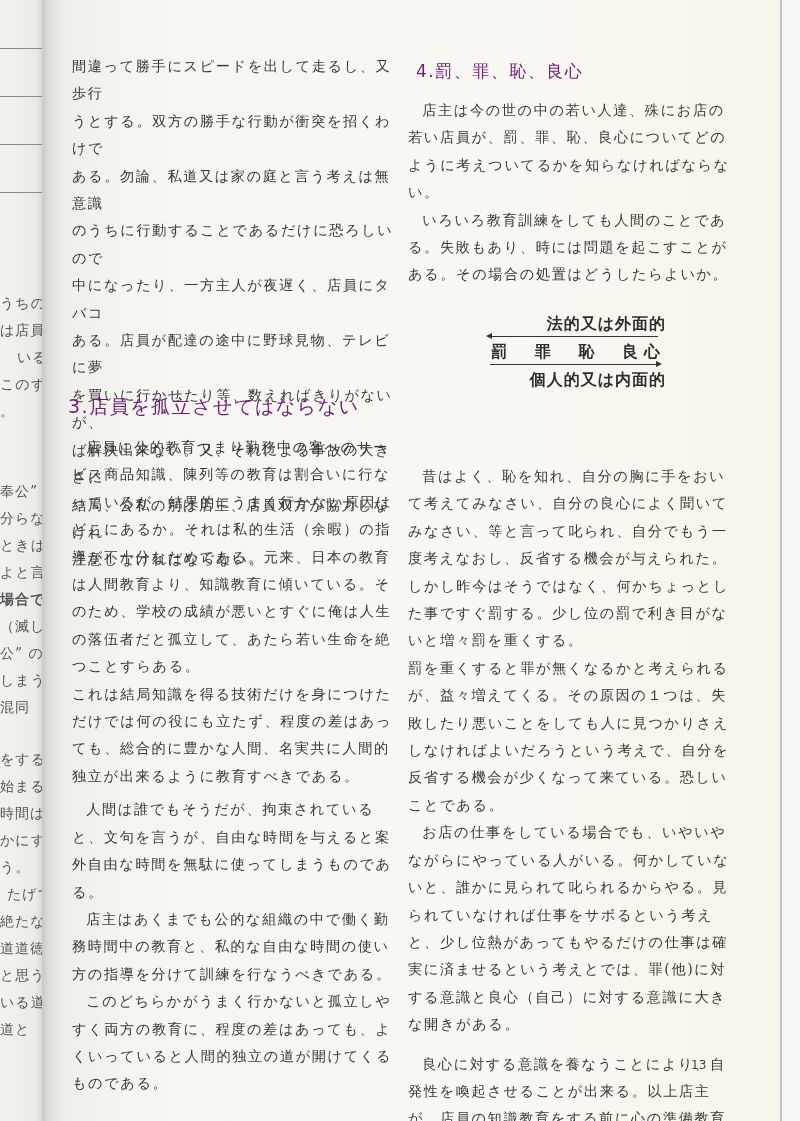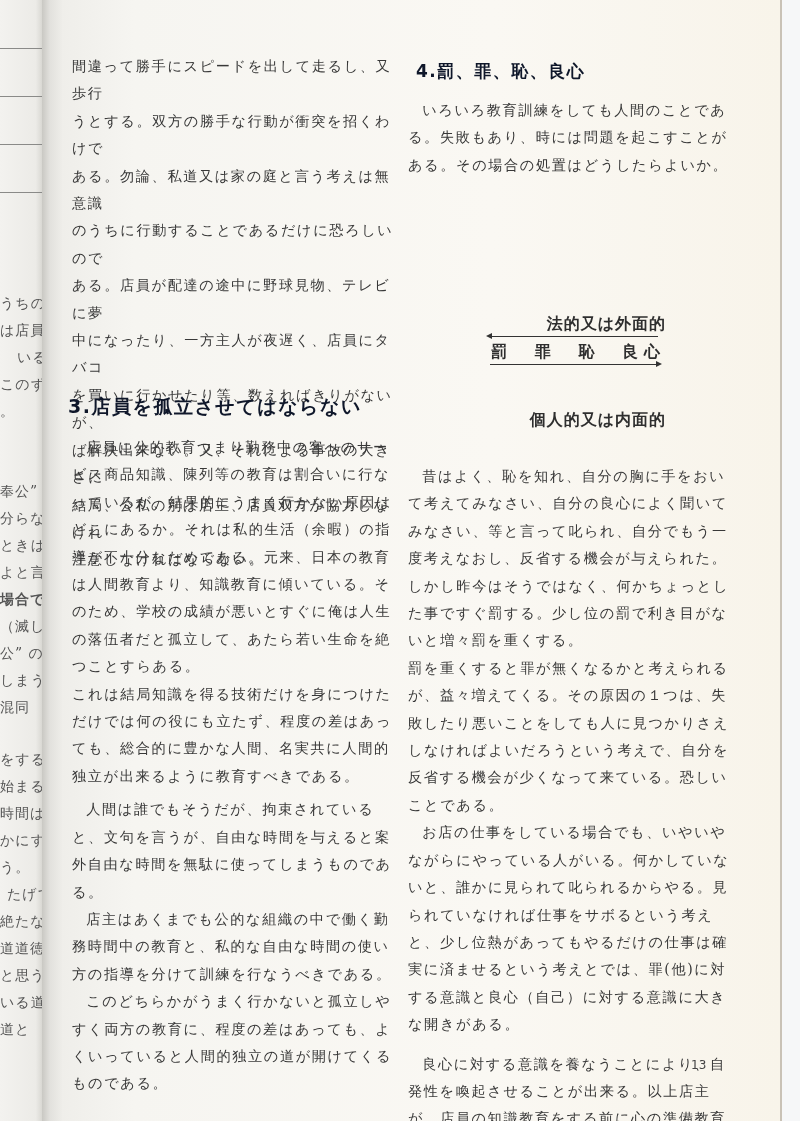--- a/index.html
+++ b/index.html
@@ -30,31 +30,31 @@
   .page-edge { position:absolute; left:780px; top:0; width:2px; height:1121px; background:#c9c2b6; }
   .outside { position:absolute; left:782px; top:0; width:18px; height:1121px; background:#f6f7f8; }
 
   .col { position:absolute; font-size:14.2px; line-height:27.4px; letter-spacing:1.6px; color:#383838; }
   .col p { margin:0; }
   .col .indent { text-indent:1em; }
   .col-left { left:72px; width:330px; }
   .col-right { left:408px; width:330px; }
 
   .heading {
-    position:absolute; font-family:"DejaVu Sans", sans-serif; font-weight:bold;
-    color:#0f172a; letter-spacing:1.5px;
+    position:absolute; font-family:"DejaVu Sans", sans-serif; font-weight:normal;
+    color:#701a75; letter-spacing:1.5px;
   }
   .h3 { left:68px; top:394px; font-size:19px; }
   .h4 { left:416px; top:60px; font-size:17px; }
 
   .diagram { position:absolute; left:486px; top:312px; width:180px; height:80px; font-family:"DejaVu Sans", sans-serif; }
   .diag-label { position:absolute; left:0; width:180px; text-align:right; font-size:16px; color:#2e2e2e; font-weight:bold; letter-spacing:1px; }
   .diag-top { top:2px; }
   .diag-mid { top:30px; word-spacing:10px; letter-spacing:6px; }
-  .diag-bot { top:58px;margin-top:40px; }
+  .diag-bot { top:58px; }
   .arrow { position:absolute; left:4px; width:168px; height:1px; background:#333; }
   .arrow-left { top:24px; }
   .arrow-right { top:52px; }
   .arrow-left::before { content:""; position:absolute; left:-4px; top:-3px; border-right:6px solid #333; border-top:3.5px solid transparent; border-bottom:3.5px solid transparent; }
   .arrow-right::after { content:""; position:absolute; right:-4px; top:-3px; border-left:6px solid #333; border-top:3.5px solid transparent; border-bottom:3.5px solid transparent; }
 
   .page-number { position:absolute; left:691px; top:1058px; font-family:"DejaVu Sans", sans-serif; font-size:12px; color:#444; }
   .ghost { position:absolute; left:722px; top:62px; font-family:"DejaVu Sans", sans-serif; font-weight:bold; font-size:26px; color:#ecebe6; letter-spacing:2px; }
 </style>
 </head>
@@ -97,39 +97,40 @@
 <div class="page"></div>
 <div class="page-edge"></div>
 <div class="outside"></div>
 <div class="ghost"></div>
 
 <div class="col col-left" style="top:53px">
   <p>間違って勝手にスピードを出して走るし、又歩行</p>
   <p>うとする。双方の勝手な行動が衝突を招くわけで</p>
   <p>ある。勿論、私道又は家の庭と言う考えは無意識</p>
   <p>のうちに行動することであるだけに恐ろしいので</p>
+  <p>中になったり、一方主人が夜遅く、店員にタバコ</p>
   <p>ある。店員が配達の途中に野球見物、テレビに夢</p>
-  <p>中になったり、一方主人が夜遅く、店員にタバコ</p>
   <p>を買いに行かせたり等、数えればきりがないが、</p>
   <p>ば解決出来ない。又、それによる事故の大きさに</p>
   <p>結局、公私の別は店主、店員双方が協力しなけれ</p>
   <p>注意しなければならない。</p>
 </div>
 
 <div class="heading h3">3.店員を孤立させてはならない</div>
 <div class="col col-left" style="top:434px">
   <p class="indent">店員に公的教育つまり勤務中の客へのサービス商品知識、陳列等の教育は割合いに行なっているが、結果的にうまく行かない原因はどこにあるか。それは私的生活（余暇）の指導が不十分なためである。元来、日本の教育は人間教育より、知識教育に傾いている。そのため、学校の成績が悪いとすぐに俺は人生の落伍者だと孤立して、あたら若い生命を絶つことすらある。</p>
   <p>これは結局知識を得る技術だけを身につけただけでは何の役にも立たず、程度の差はあっても、総合的に豊かな人間、名実共に人間的独立が出来るように教育すべきである。</p>
   <p class="indent" style="margin-top:6px">人間は誰でもそうだが、拘束されていると、文句を言うが、自由な時間を与えると案外自由な時間を無駄に使ってしまうものである。</p>
   <p class="indent">店主はあくまでも公的な組織の中で働く勤務時間中の教育と、私的な自由な時間の使い方の指導を分けて訓練を行なうべきである。</p>
   <p class="indent">このどちらかがうまく行かないと孤立しやすく両方の教育に、程度の差はあっても、よくいっていると人間的独立の道が開けてくるものである。</p>
 </div>
 
 <div class="heading h4">4.罰、罪、恥、良心</div>
 <div class="col col-right" style="top:97px">
+  <p class="indent">店主は今の世の中の若い人達、殊にお店の若い店員が、罰、罪、恥、良心についてどのように考えついてるかを知らなければならない。</p>
   <p class="indent">いろいろ教育訓練をしても人間のことである。失敗もあり、時には問題を起こすことがある。その場合の処置はどうしたらよいか。</p>
 </div>
 
 <div class="diagram">
   <div class="diag-label diag-top">法的又は外面的</div>
   <div class="arrow arrow-left"></div>
   <div class="diag-label diag-mid">罰 罪 恥 良心</div>
   <div class="arrow arrow-right"></div>
   <div class="diag-label diag-bot">個人的又は内面的</div>
 </div>

